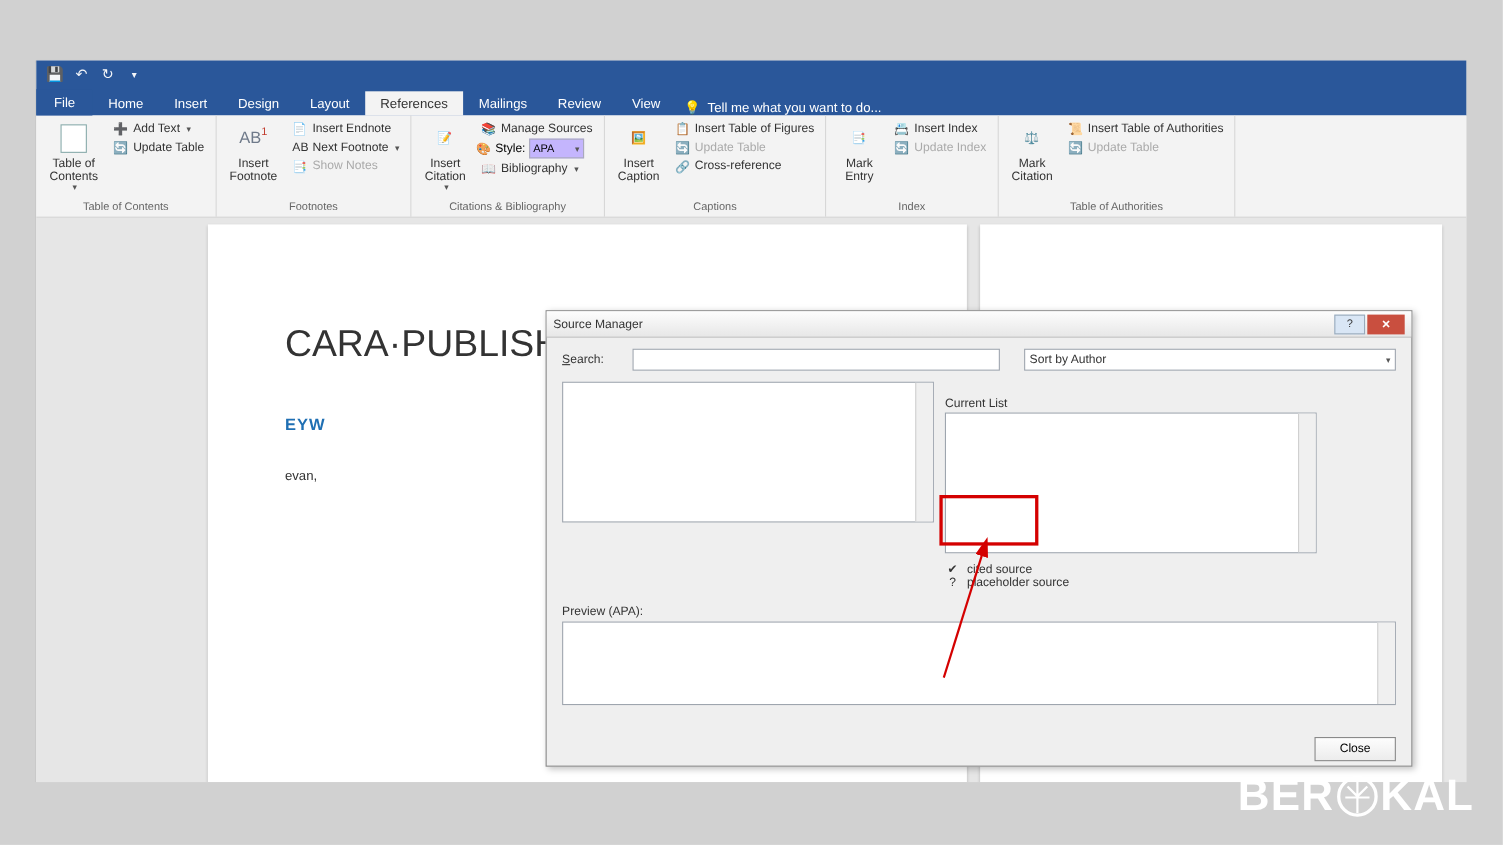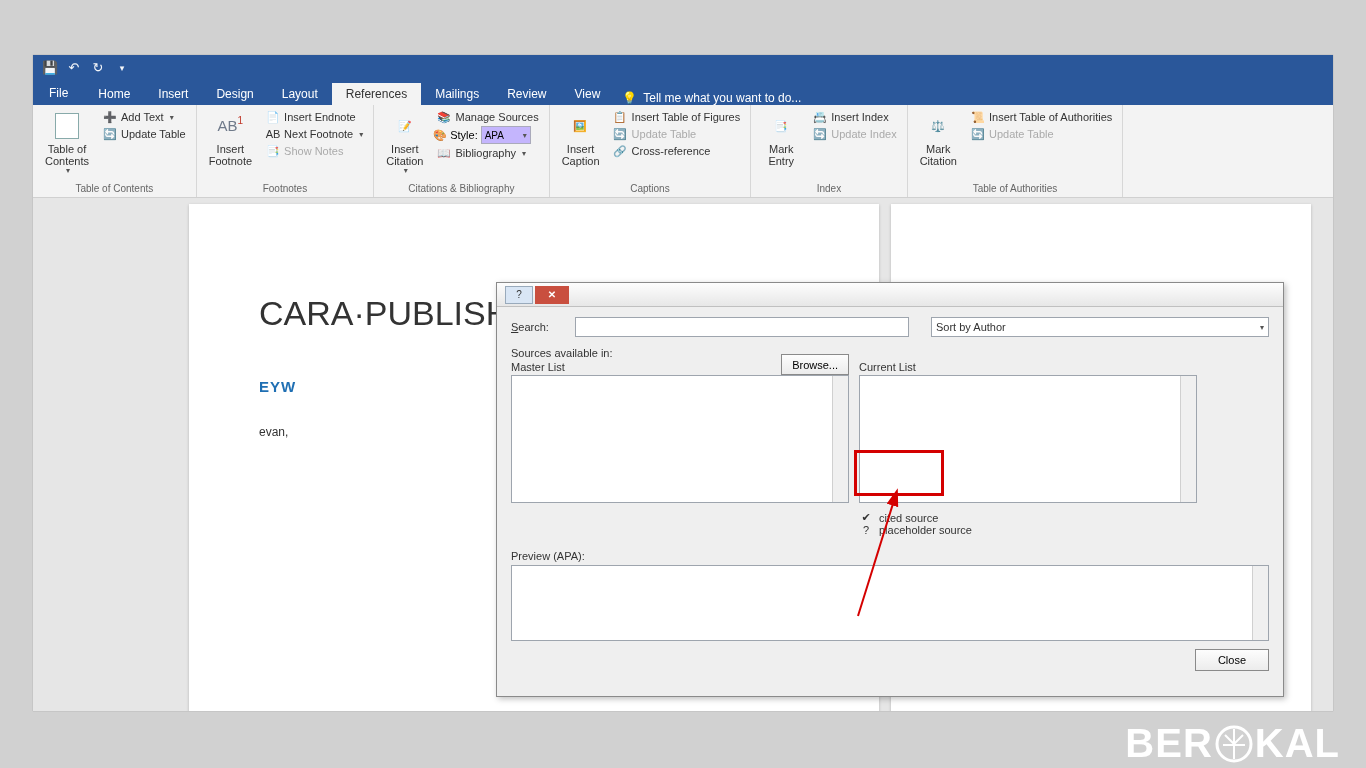--- a/index.html
+++ b/index.html
@@ -74,28 +74,28 @@
 .browse-btn { height: 21px; padding: 0 10px; border: 1px solid #8a8a8a; background: linear-gradient(#fdfdfd,#ececec); font-size: 11px; }
 .highlight-box { position: absolute; border: 3px solid #d40000; width: 90px; height: 46px; left: 854px; top: 450px; pointer-events: none; }
 
 .legend { font-size: 11px; margin-top: 8px; }
 .legend div { display: flex; align-items: center; gap: 6px; }
 .legend .mk { width: 14px; text-align: center; }
 
 .preview-label { margin-top: 14px; font-size: 11px; }
 .preview-box { margin-top: 3px; border: 1px solid #9ea5ae; background: #fff; height: 76px; position: relative; }
 
-.dlg-footer { position: absolute; bottom: 25px; right: 14px; }
+.dlg-footer { position: absolute; bottom: 4px; right: 14px; }
 .close-btn { height: 22px; padding: 0 22px; border: 1px solid #8a8a8a; background: linear-gradient(#fdfdfd,#ececec); font-size: 11px; }
 
 
 .arrow { position: absolute; left: 838px; top: 486px; pointer-events: none; }
 
 
-.watermark { position: absolute; right: 26px; bottom: 2px; color: #fff; font-size: 40px; font-weight: bold; letter-spacing: 1px; font-family: "Segoe UI", Arial, sans-serif; display: flex; align-items: center; }
+.watermark { position: absolute; right: 26px; bottom: 22px; color: #fff; font-size: 40px; font-weight: bold; letter-spacing: 1px; font-family: "Segoe UI", Arial, sans-serif; display: flex; align-items: center; }
 .watermark svg { margin: 0 2px; }
 
 
 .ico-rect { width: 24px; height: 26px; border: 1px solid #8aa; background: #fff; }
 .ico-ab { font-size: 15px; color: #6f7a8a; position: relative; }
 .ico-ab sup { color: #c0392b; font-size: 10px; position: relative; top: -6px; }
 </style>
 </head>
 <body>
 
@@ -283,43 +283,37 @@
       <div class="doc-title">CARA·PUBLISH·K</div>
       <div class="doc-sub">EYW</div>
       <div class="doc-p">evan,</div>
     </div>
     <div class="page2"></div>
   </div>
 </div>
 
 <div class="dialog">
   <div class="dlg-title">
+    <span class="t">Source Manager</span>
     <div class="dlg-btn dlg-help">?</div>
     <div class="dlg-btn dlg-close">✕</div>
   </div>
 
   <div class="dlg-content">
     <div class="dlg-row">
       <label><span class="ul">S</span>earch:</label>
       <div class="search-box"></div>
       <div class="sort-box">
         <span>Sort by Author</span>
         <span class="drop">▾</span>
       </div>
     </div>
 
     <div class="mid">
       <div class="col">
-        <div class="browse-row">
-          <div>
-            <div class="col-label">Sources available in:</div>
-            <div class="col-label">Master List</div>
-          </div>
-          <button class="browse-btn"><span class="ul">B</span>rowse...</button>
-        </div>
         <div class="listbox master">
           <div class="scroll-placeholder"></div>
         </div>
       </div>
 
 
       <div class="col">
         <div class="col-label" style="margin-top:14px;">C<span class="ul">u</span>rrent List</div>
         <div class="listbox current">
           <div class="scroll-placeholder"></div>

